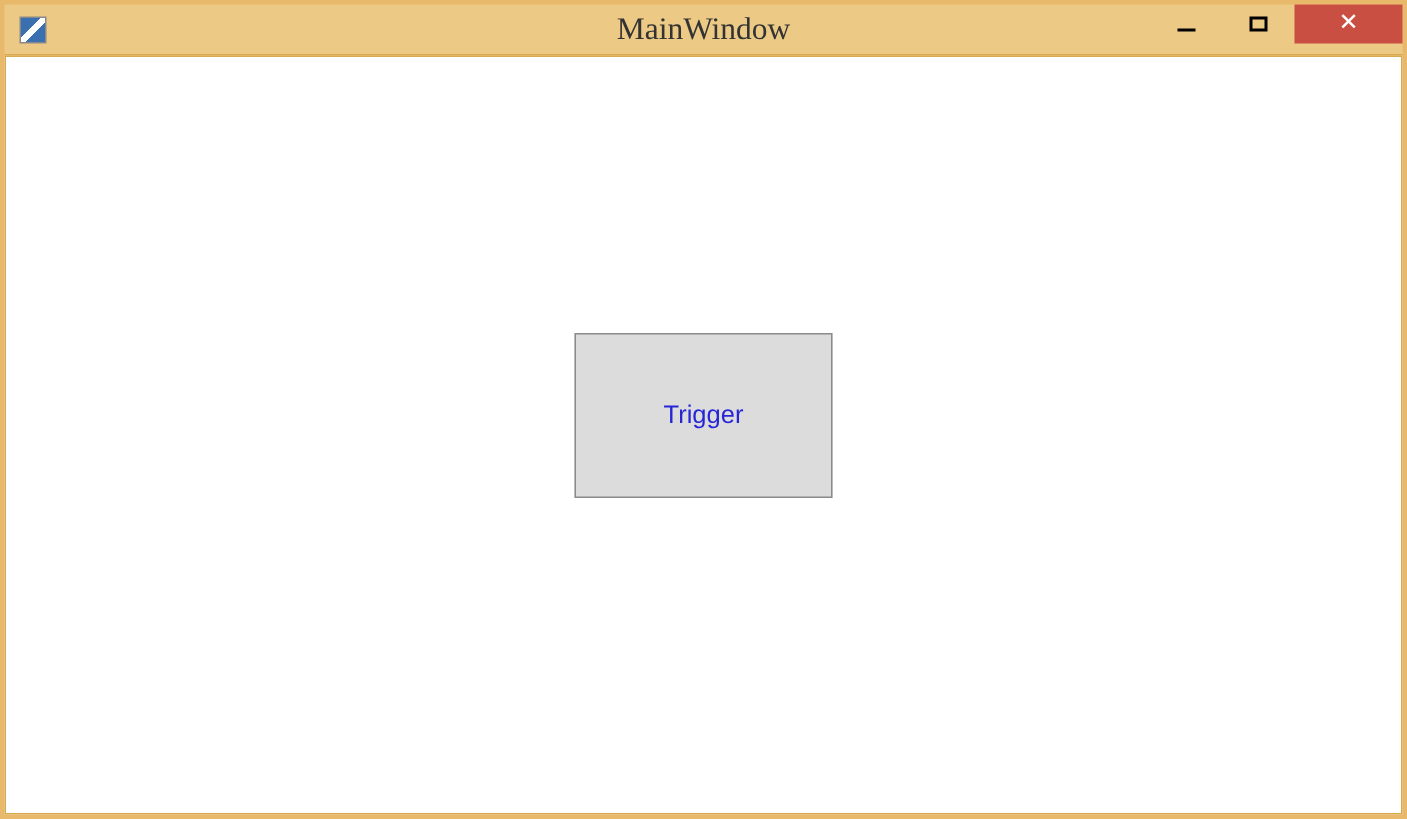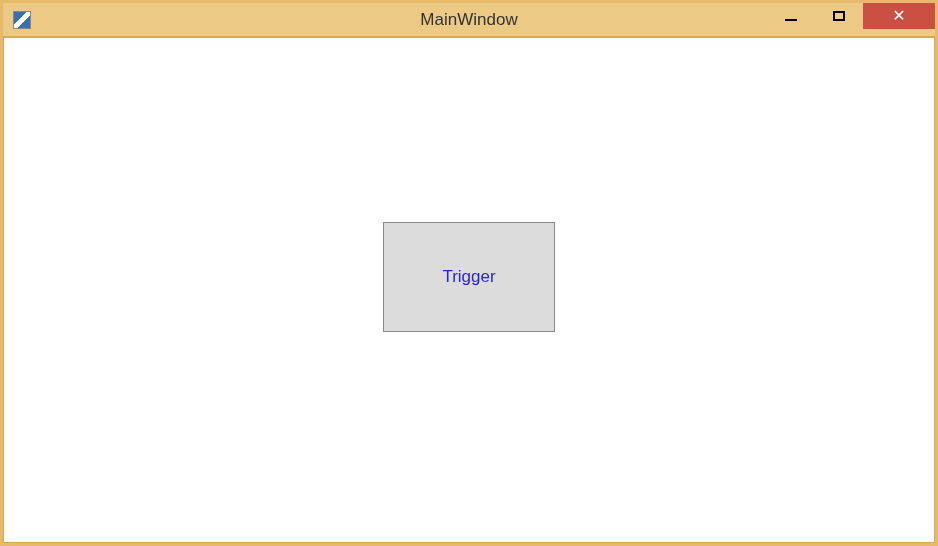--- a/index.html
+++ b/index.html
@@ -35,22 +35,23 @@
       height: 18px;
       margin-left: 10px;
       background: linear-gradient(135deg, #3a6fb0 40%, #ffffff 40%, #ffffff 60%, #3a6fb0 60%);
       border: 1px solid #888;
       display: inline-block;
     }
     .title-text {
       position: absolute;
       left: 50%;
       transform: translateX(-50%);
-      font-size: 17px;
+      font-size: 21px;
       color: #333;
+      font-family: Liberation Serif, serif;
     }
     .window-controls {
       margin-left: auto;
       display: flex;
       height: 100%;
       align-items: flex-start;
     }
     .ctrl-btn {
       width: 48px;
       height: 26px;

